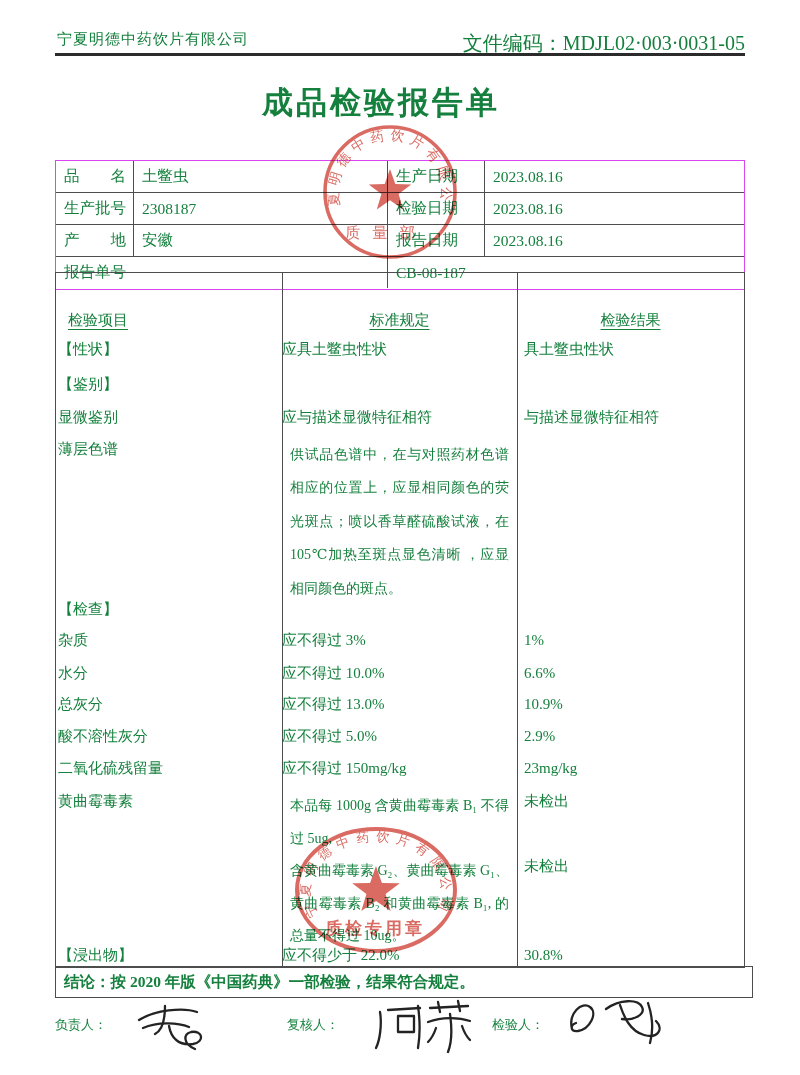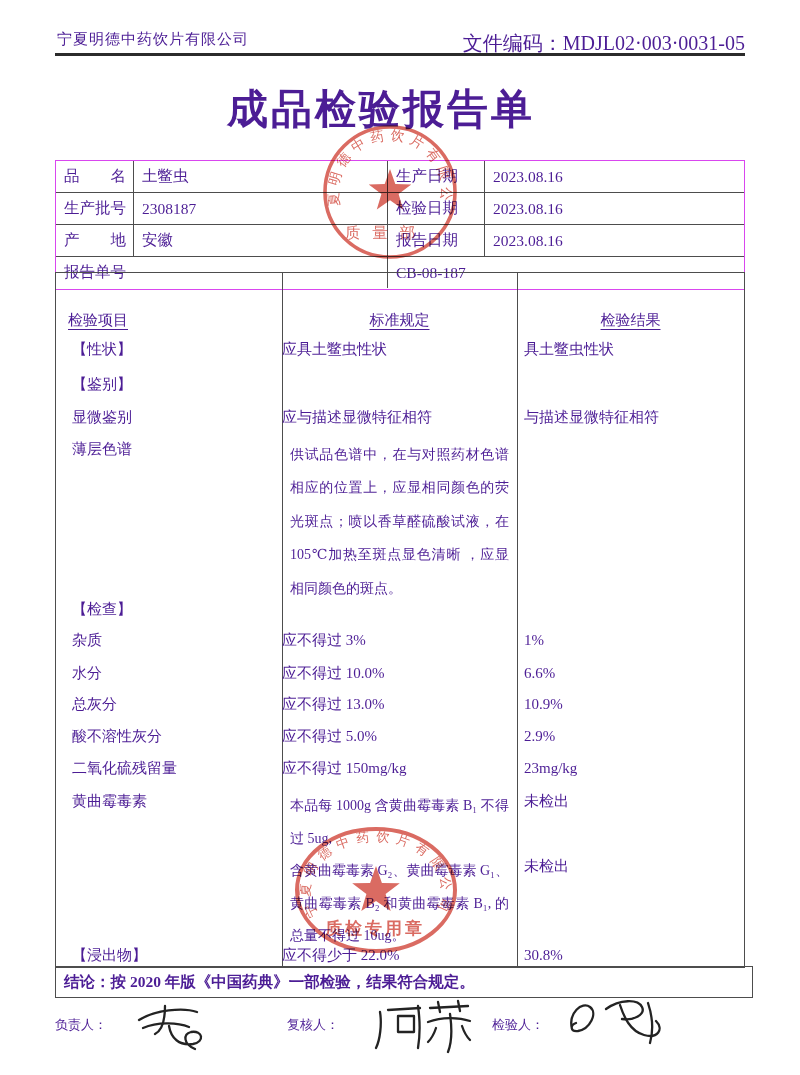--- a/index.html
+++ b/index.html
@@ -1,40 +1,40 @@
 <!DOCTYPE html>
 <html><head>
 <meta charset="utf-8">
 <style>
   html,body{margin:0;padding:0;background:#ffffff;}
   .page{
     position:relative;width:800px;height:1075px;background:#fff;overflow:hidden;
-    font-family:"Liberation Serif","DejaVu Serif",serif;color:#4c1d95;
+    font-family:"Liberation Serif","DejaVu Serif",serif;color:#15803d;
   }
   .abs{position:absolute;}
   
   .co-name{top:30px;left:57px;font-size:15px;letter-spacing:1px;}
   .doc-code{top:30px;right:55px;font-size:20px;}
   .head-rule{top:53px;left:55px;width:690px;height:3px;background:#2b2b2b;}
-  .title{top:82px;left:0;width:762px;text-align:center;font-size:41px;font-weight:700;letter-spacing:3px;}
+  .title{top:82px;left:0;width:762px;text-align:center;font-size:31px;font-weight:700;letter-spacing:3px;}
   
   .info-table{top:160px;left:55px;width:688px;height:128px;border:1px solid #d946ef;}
   .irow{display:grid;height:31px;border-bottom:1px solid #4d4d4d;font-size:15.5px;align-items:center;}
   .irow.r123{grid-template-columns:78px 254px 97px 1fr;}
   .irow.r4{grid-template-columns:332px 1fr;border-bottom:none;}
   .icell{padding-left:8px;height:100%;display:flex;align-items:center;overflow:visible;white-space:nowrap;}
   .bR{border-right:1px solid #4d4d4d;}
   .sp2{letter-spacing:31px;}
   
   .mt{top:272px;left:55px;width:688px;height:694px;border:1px solid #4d4d4d;font-size:15px;}
   .vline{position:absolute;top:0;bottom:0;width:1px;background:#4d4d4d;}
   .ln{position:absolute;line-height:22px;white-space:nowrap;}
   .u{text-decoration:underline;text-underline-offset:4px;margin-top:28px;}
   .ctr{text-align:center;}
-  .c1{left:16px;}
+  .c1{left:2px;}
   .c2{left:226px;}
   .c3{left:468px;}
   .blk{position:absolute;left:234px;width:219px;line-height:33.4px;text-align:justify;text-justify:inter-ideograph;font-size:14px;}
   .blk.res{left:468px;width:215px;}
   .blk.af{line-height:32.5px;}
   
   .concl{top:966px;left:55px;width:688px;height:30px;border:1px solid #4d4d4d;line-height:30px;font-size:15.5px;font-weight:600;padding-left:8px;box-sizing:content-box;}
   
   .stamp{mix-blend-mode:multiply;opacity:.82;pointer-events:none;}
   .stamp text{font-family:"Liberation Serif","DejaVu Serif",serif;}

